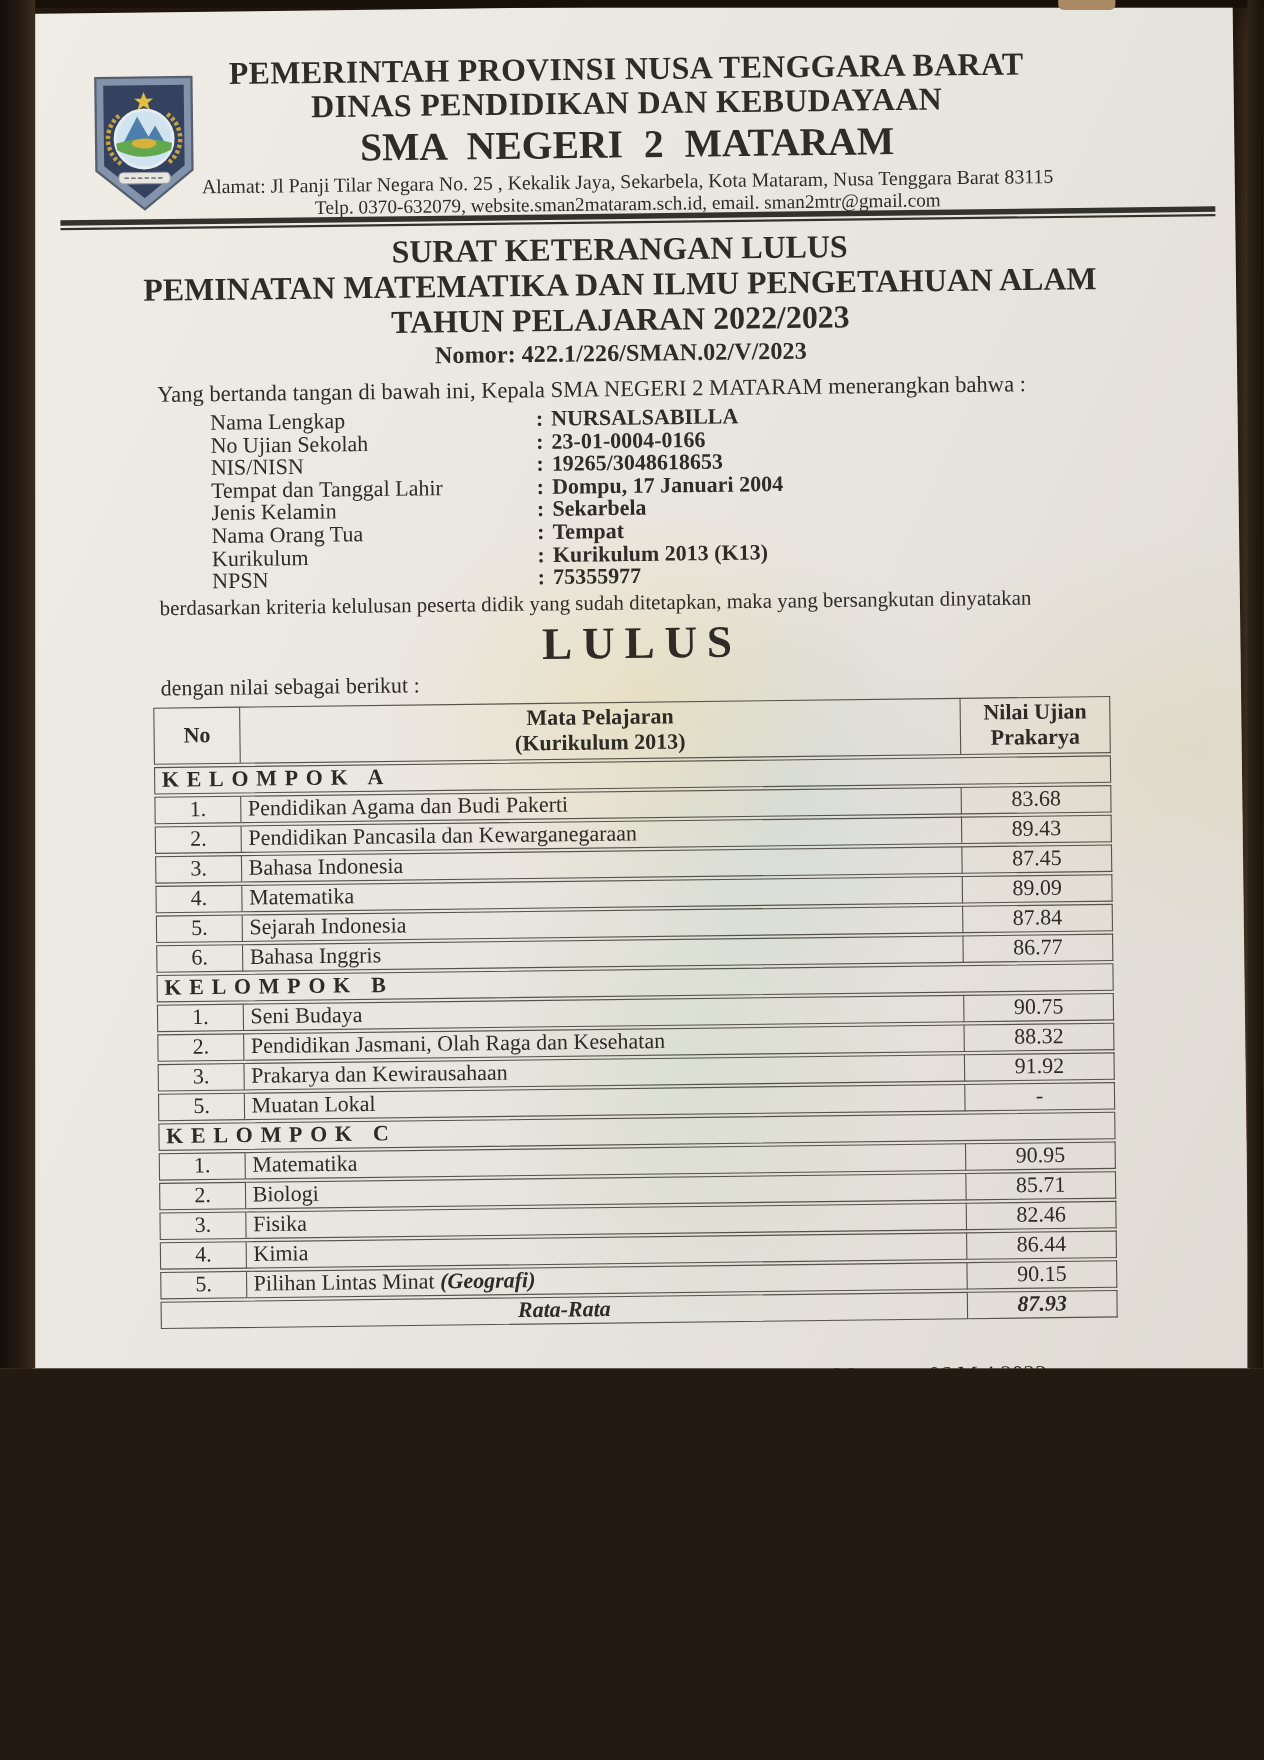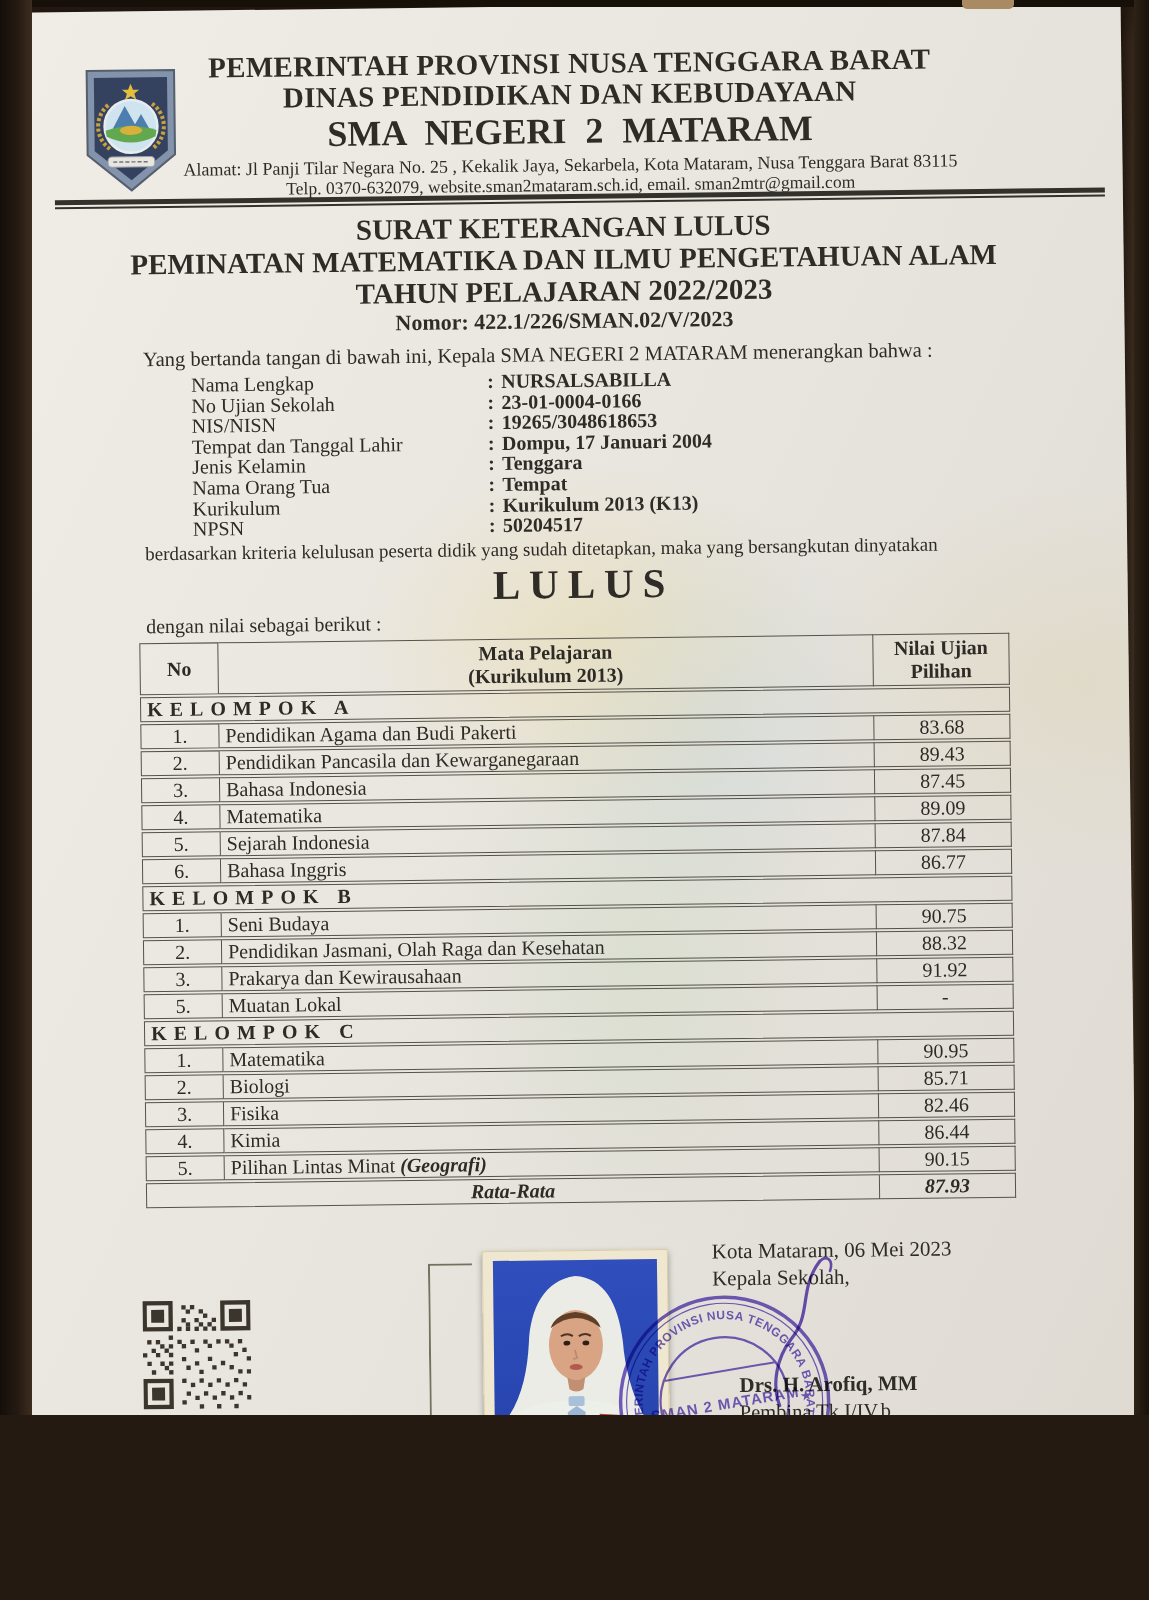--- a/index.html
+++ b/index.html
@@ -1,16 +1,16 @@
 <!DOCTYPE html>
 <html><head>
 <meta charset="utf-8">
 <style>
   html,body{margin:0;padding:0;background:#241a12;}
-  .scene{position:relative;width:1149px;height:1415px;overflow:hidden;
+  .scene{position:relative;width:1149px;height:1244px;overflow:hidden;
     background:linear-gradient(180deg,#2a1d14 0%,#3a2a1d 3%,#54402e 55%,#7a6147 93%,#8b7258 100%);
     font-family:"Liberation Serif",serif;color:#2f2c27;}
   .edge-top{position:absolute;left:0;top:0;width:100%;height:7px;background:#171008;}
   .edge-left{position:absolute;left:0;top:0;width:32px;height:100%;
     background:linear-gradient(90deg,#140e09 0%,#241a12 55%,#3d2d20 100%);}
   .edge-right{position:absolute;right:0;top:0;width:15px;height:100%;
     background:linear-gradient(270deg,#191209 0%,#2e2216 100%);}
   .notch{position:absolute;left:962px;top:0;width:52px;height:9px;background:#a98a62;border-radius:0 0 5px 5px;}
   .under-sheet{position:absolute;left:54px;top:1478px;width:1030px;height:96px;
     transform:rotate(-0.8deg);background:linear-gradient(180deg,#e3ddd0,#cdc5b3);
@@ -129,36 +129,36 @@
           <span class="fvalue">19265/3048618653</span>
         </div>
         <div class="frow">
           <span class="flabel">Tempat dan Tanggal Lahir</span>
           <span class="fcolon">:</span>
           <span class="fvalue">Dompu, 17 Januari 2004</span>
         </div>
         <div class="frow">
           <span class="flabel">Jenis Kelamin</span>
           <span class="fcolon">:</span>
-          <span class="fvalue">Tenggara</span>
+          <span class="fvalue">Sekarbela</span>
         </div>
         <div class="frow">
           <span class="flabel">Nama Orang Tua</span>
           <span class="fcolon">:</span>
           <span class="fvalue">Tempat</span>
         </div>
         <div class="frow">
           <span class="flabel">Kurikulum</span>
           <span class="fcolon">:</span>
           <span class="fvalue">Kurikulum 2013 (K13)</span>
         </div>
         <div class="frow">
           <span class="flabel">NPSN</span>
           <span class="fcolon">:</span>
-          <span class="fvalue">50204517</span>
+          <span class="fvalue">75355977</span>
         </div>
       </div>
 
     <div class="abs statement">berdasarkan kriteria kelulusan peserta didik yang sudah ditetapkan, maka yang bersangkutan dinyatakan</div>
     <div class="abs verdict">LULUS</div>
     <div class="abs grades-intro">dengan nilai sebagai berikut :</div>
 
     <table class="abs gtable">
       <colgroup>
           <col style="width:65px">
@@ -167,21 +167,21 @@
         </colgroup>
       <thead>
         <tr>
           <th>No</th>
           <th>
             <span>Mata Pelajaran</span><br>
             <span>(Kurikulum 2013)</span>
           </th>
           <th>
             <span>Nilai Ujian</span><br>
-            <span>Pilihan</span>
+            <span>Prakarya</span>
           </th>
         </tr>
       </thead>
       <tbody>
           <tr>
             <td class="gcell" colspan="3">KELOMPOK A</td>
           </tr>
           <tr>
             <td class="ncell">1.</td>
             <td class="scell">Pendidikan Agama dan Budi Pakerti</td>

